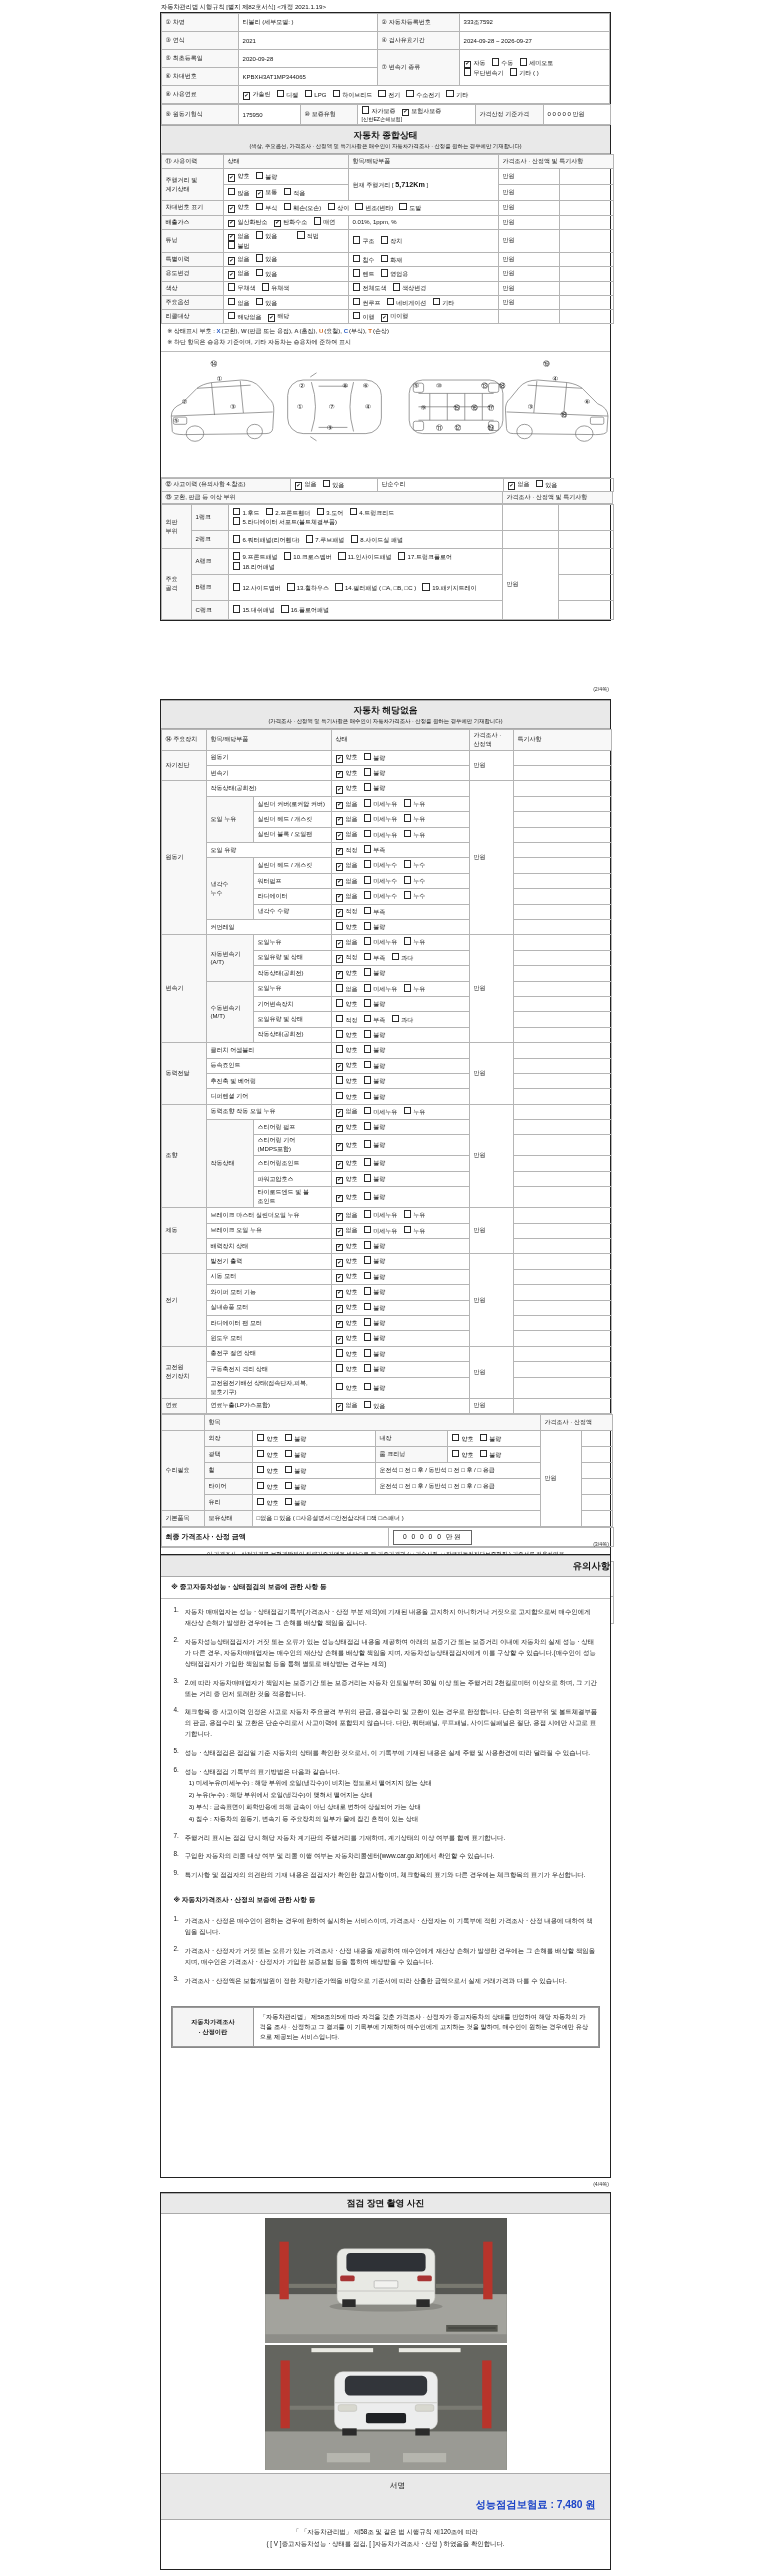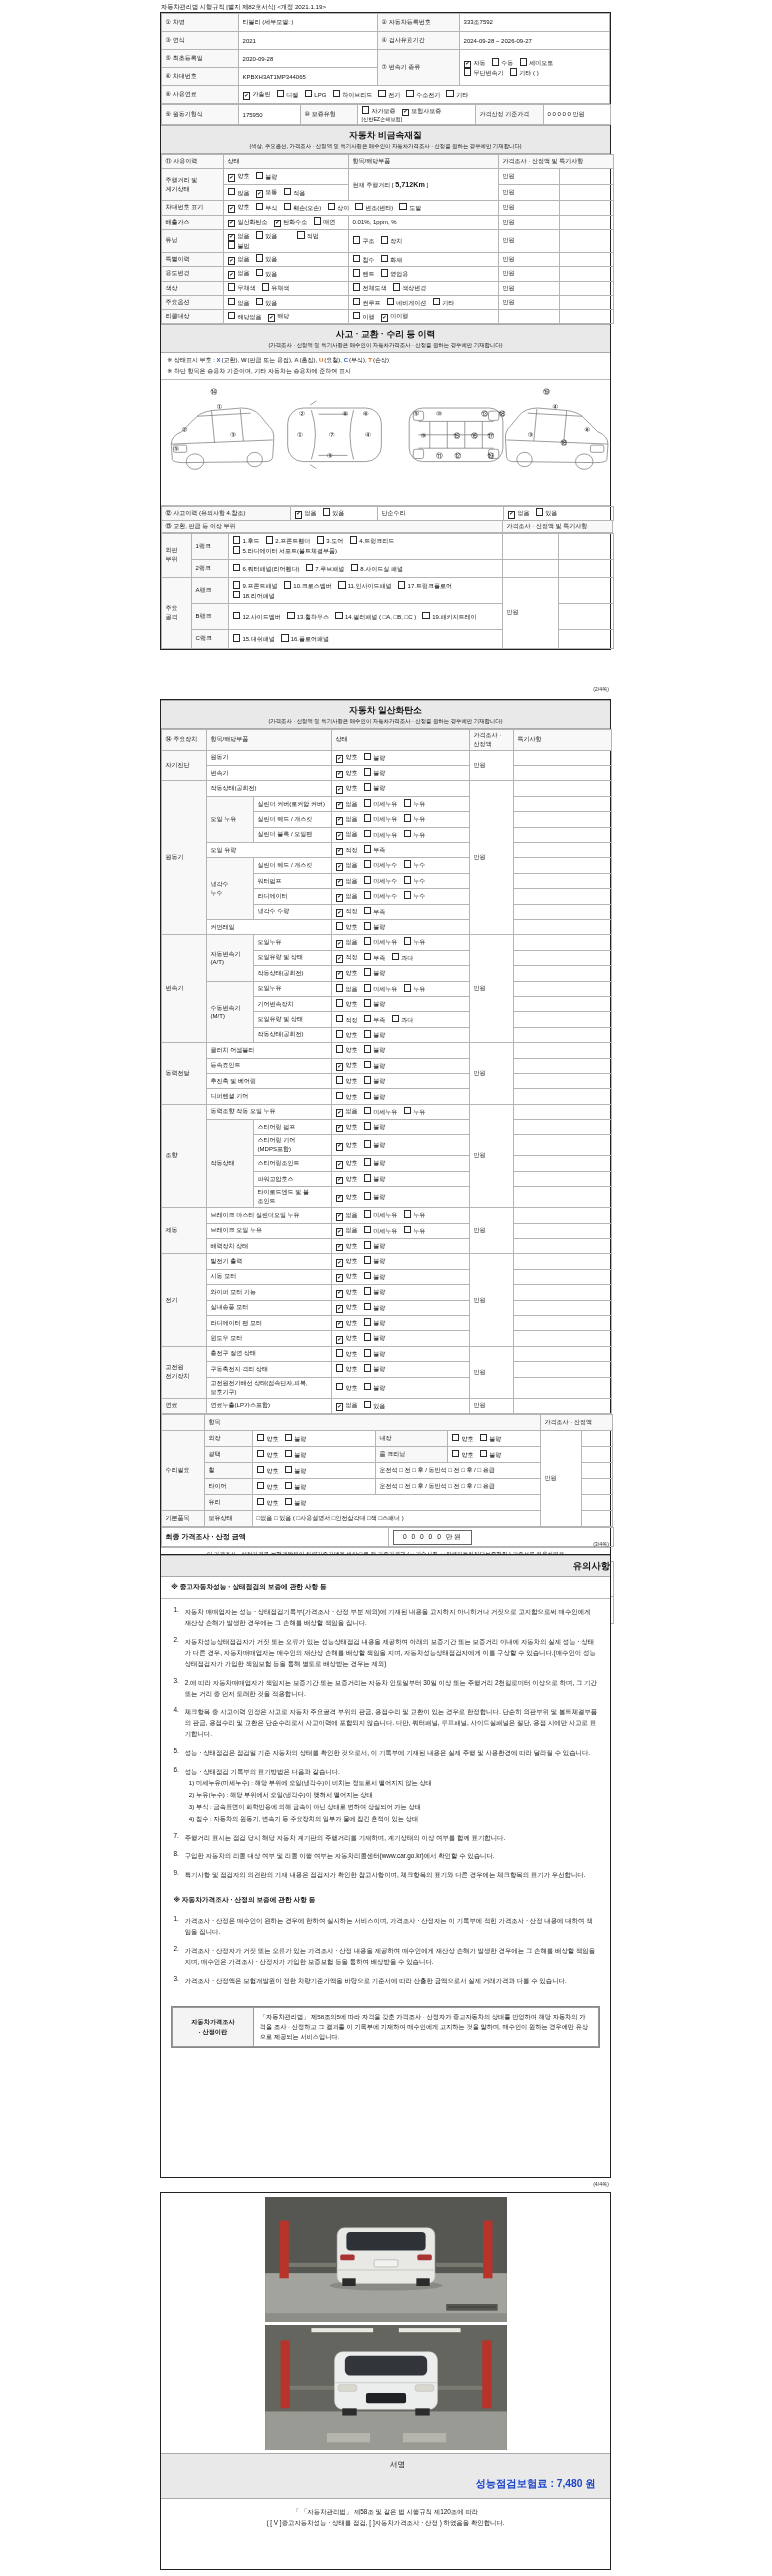--- a/index.html
+++ b/index.html
@@ -128,21 +128,21 @@
               <td class="lab">⑩ 보증유형</td>
               <td class="val"><span class="opts"><span class="opt"><span class="cb"></span><span class="ol">자가보증</span></span><span class="opt"><span class="cb ck"></span><span class="ol">보험사보증</span></span></span><span class="small"> [신한EZ손해보험]</span></td>
               <td class="lab">가격산정 기준가격</td>
               <td class="val ctr">0 0 0 0 0 만원</td>
             </tr>
           </tbody>
         </table>
       </div>
 
     <div class="band">
-      <span class="bt">자동차 비금속재질</span>
+      <span class="bt">자동차 종합상태</span>
       <span class="bs">(색상, 주요옵션, 가격조사 · 산정액 및 특기사항은 매수인이 자동차가격조사 · 산정을 원하는 경우에만 기재합니다)</span>
     </div>
     <div id="overall-mount">
         <table class="t ov">
           <colgroup>
             <col style="width: 62px;">
             <col style="width: 125px;">
             <col style="width: 150px;">
             <col style="width: 61px;">
             <col style="width: 54px;">
@@ -218,24 +218,20 @@
               <td class="lab">리콜대상</td>
               <td><span class="opts"><span class="opt"><span class="cb"></span><span class="ol">해당없음</span></span><span class="opt"><span class="cb ck"></span><span class="ol">해당</span></span></span></td>
               <td><span class="opts"><span class="opt"><span class="cb"></span><span class="ol">이행</span></span><span class="opt"><span class="cb ck"></span><span class="ol">미이행</span></span></span></td>
               <td class="money"></td>
               <td></td>
             </tr>
           </tbody>
         </table>
       </div>
 
-    <div class="band">
-      <span class="bt">사고 · 교환 · 수리 등 이력</span>
-      <span class="bs">(가격조사 · 산정액 및 특기사항은 매수인이 자동차가격조사 · 산정을 원하는 경우에만 기재합니다)</span>
-    </div>
     <div class="legend" id="legend-mount"><span>※ 상태표시 부호 : </span><span class="lg-l" style="color: rgb(43, 95, 199);">X</span><span>(교환),  </span><span class="lg-l" style="color: rgb(85, 85, 85);">W</span><span>(판금 또는 용접),  </span><span class="lg-l" style="color: rgb(85, 85, 85);">A</span><span>(흠집),  </span><span class="lg-l" style="color: rgb(210, 105, 30);">U</span><span>(요철),  </span><span class="lg-l" style="color: rgb(43, 95, 199);">C</span><span>(부식),  </span><span class="lg-l" style="color: rgb(210, 105, 30);">T</span><span>(손상)</span></div>
     <div class="legend-note">※ 하단 항목은 승용차 기준이며, 기타 자동차는 승용차에 준하여 표시</div>
 
     <div class="diagram">
       <svg width="449" height="123" viewBox="0 0 872 238">
         <g stroke="#777" fill="none" stroke-width="1.4">
 
           <g transform="translate(14,26)">
             <path d="M8,128 L6,98 Q6,82 26,74 L56,44 Q66,36 84,33 L142,28 Q166,28 178,42 L196,64 Q206,72 205,88 L203,122 Q202,132 190,132 L30,134 Q10,134 8,128 Z"></path>
             <path d="M56,44 L160,38 M84,33 L90,96 M140,30 L146,92 M6,98 L203,90"></path>
@@ -370,21 +366,21 @@
               <td></td>
             </tr>
           </tbody>
         </table>
       </div>
   </div>
   <span class="pgmark" id="pg2" style="top:686px;">(2/4쪽)</span>
 
   <div class="box" id="box2" style="top:699px;">
     <div class="band">
-      <span class="bt">자동차 일산화탄소</span>
+      <span class="bt">자동차 해당없음</span>
       <span class="bs">(가격조사 · 산정액 및 특기사항은 매수인이 자동차가격조사 · 산정을 원하는 경우에만 기재합니다)</span>
     </div>
     <div id="detail-mount">
         <table class="t dt">
           <colgroup>
             <col style="width: 45px;">
             <col style="width: 47px;">
             <col style="width: 78px;">
             <col style="width: 138px;">
             <col style="width: 44px;">
@@ -802,20 +798,23 @@
 · 산정이란</td>
           <td>「자동차관리법」 제58조의5에 따라 자격을 갖춘 가격조사 · 산정자가 중고자동차의 상태를 반영하여 해당 자동차의 가격을 조사 · 산정하고 그 결과를 이 기록부에 기재하여 매수인에게 고지하는 것을 말하며, 매수인이 원하는 경우에만 유상으로 제공되는 서비스입니다.</td>
         </tr>
       </tbody>
         </table>
     </div>
   </div>
   <span class="pgmark" id="pg4" style="top:2181px;">(4/4쪽)</span>
 
   <div class="box" id="box4" style="top:2192px;height:378px;overflow:hidden;">
+    <div class="band">
+      <span class="bt">점검 장면 촬영 사진</span>
+    </div>
     <div class="photos">
       <div class="photo">
         <svg width="242" height="125" viewBox="0 0 470 243">
           <rect width="470" height="243" fill="#565753"></rect>
           <rect y="148" width="470" height="95" fill="#a3a39d"></rect>
           <rect y="226" width="470" height="17" fill="#8d8d88"></rect>
           <rect x="352" y="208" width="100" height="13" fill="#55564f"></rect>
           <line x1="356" y1="214" x2="448" y2="214" stroke="#3c3d38" stroke-width="2"></line>
           <rect x="28" y="46" width="18" height="112" fill="#b8342b"></rect>
           <rect x="424" y="46" width="18" height="112" fill="#b8342b"></rect>

